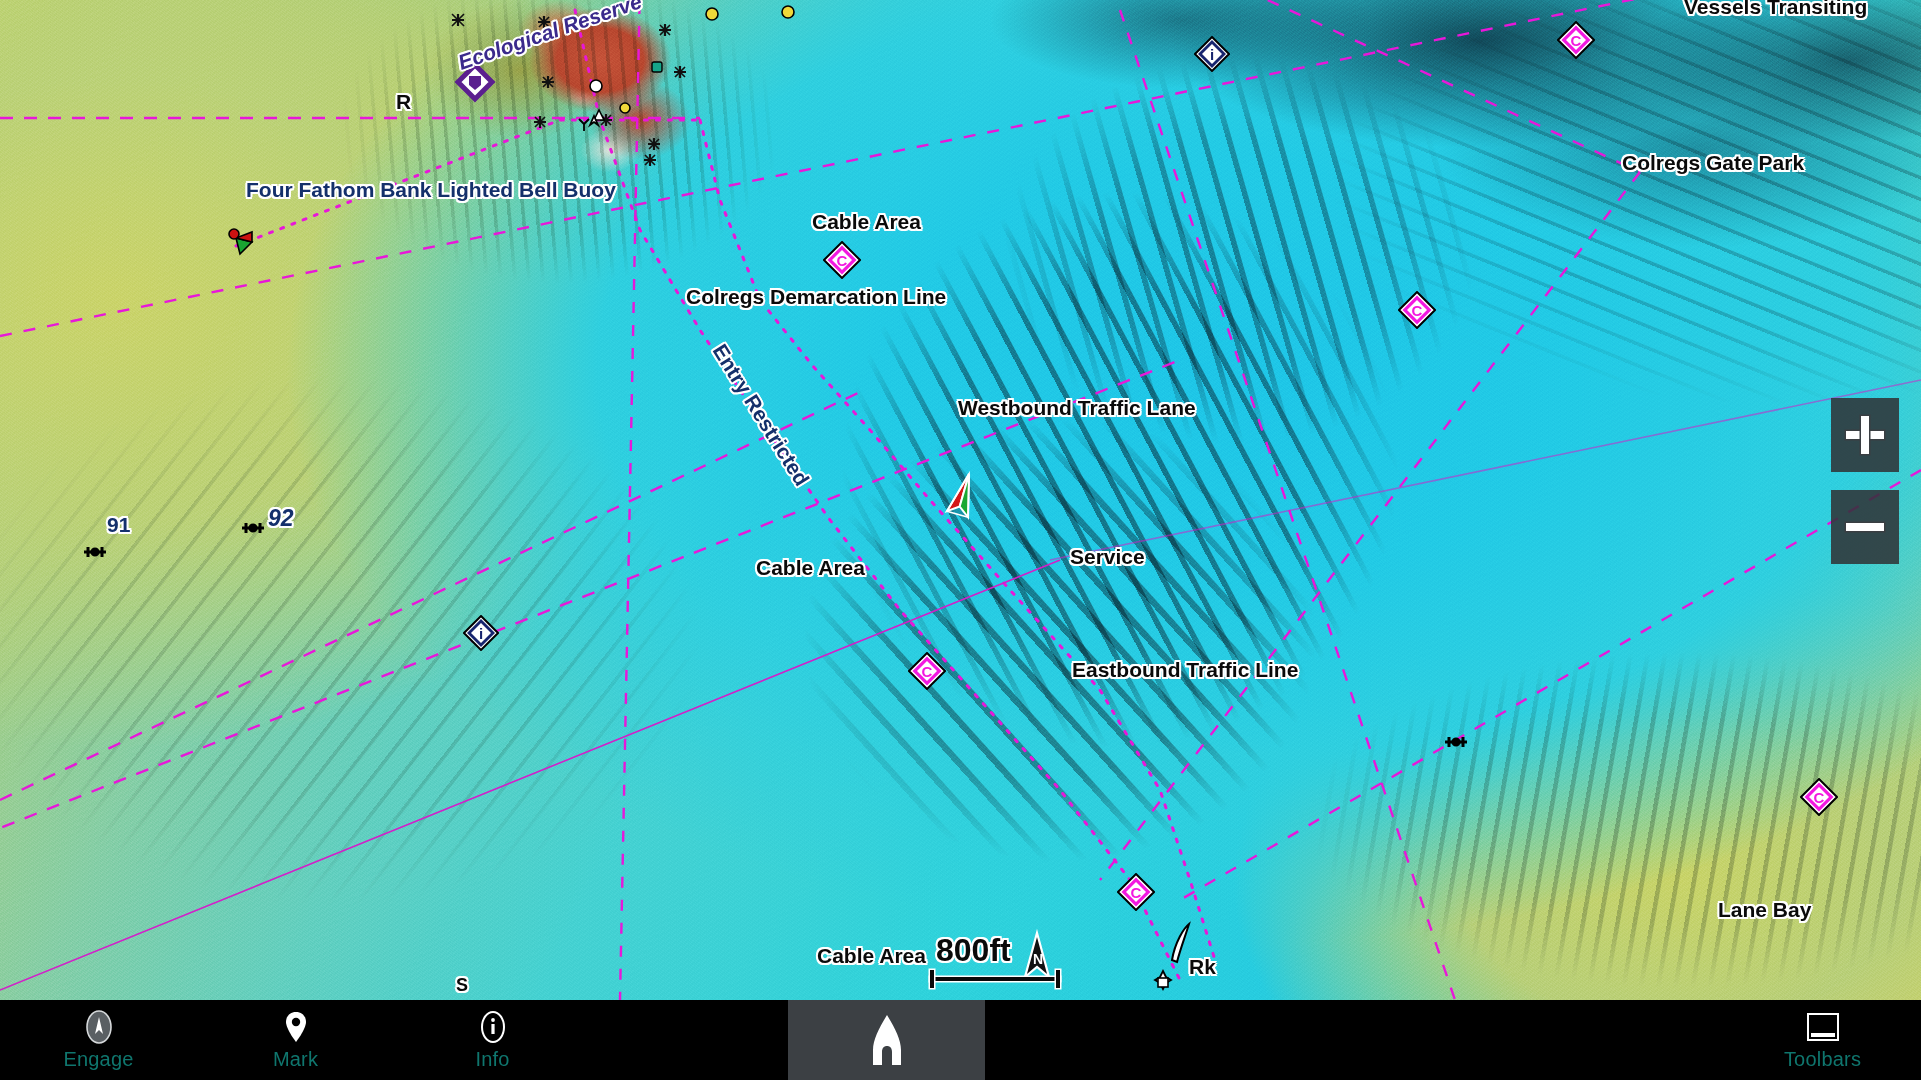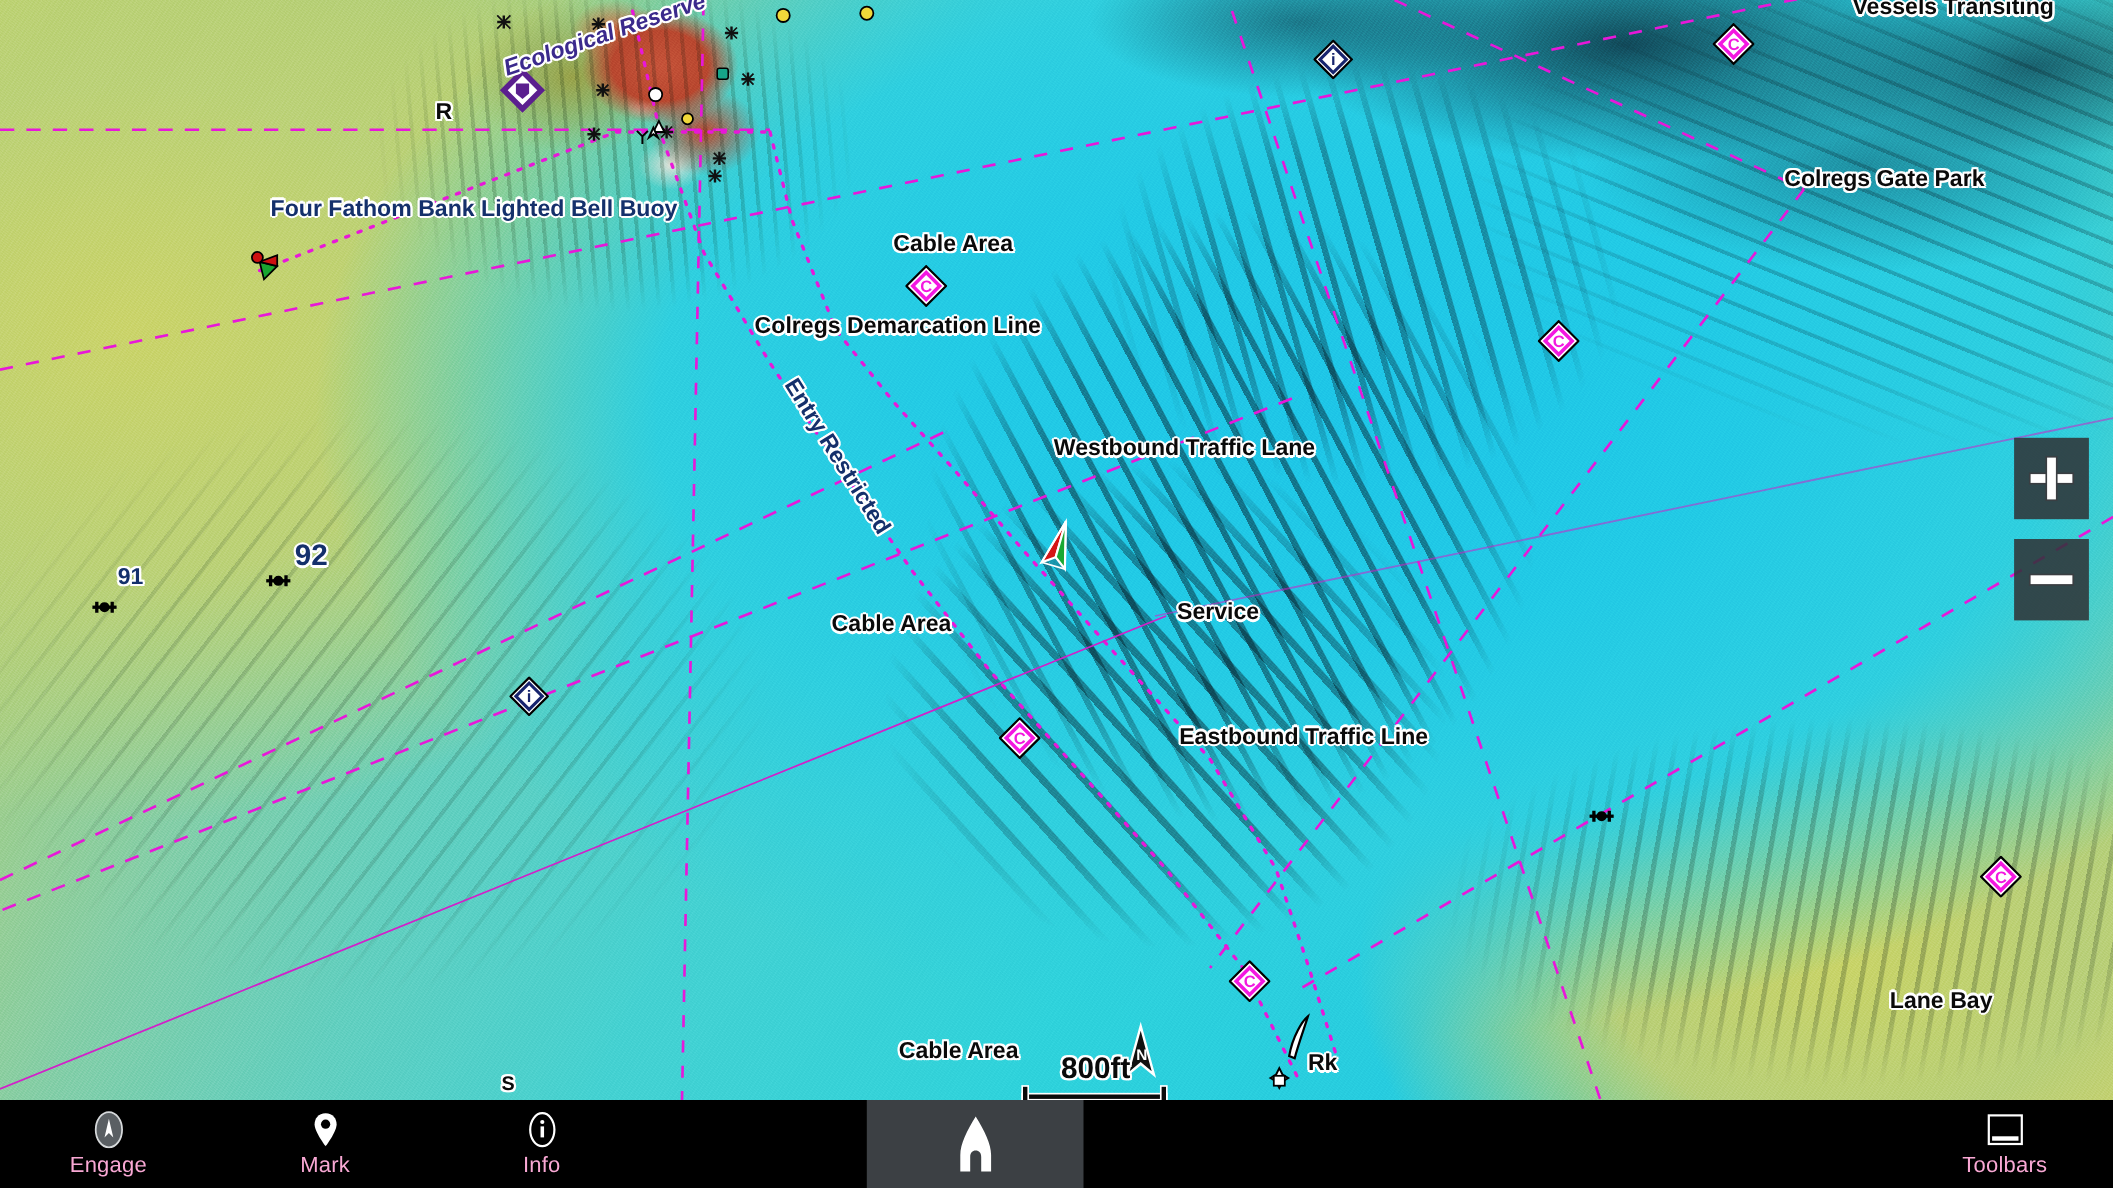--- a/index.html
+++ b/index.html
@@ -119,21 +119,21 @@
   .zbtn .bar{background:#fff;box-shadow:0 0 0 1.5px #3a3e42;}
   .zp-h{width:38px;height:8px;}
   .zp-v{width:8px;height:38px;position:absolute;}
   .zplus{position:relative;width:38px;height:38px;display:flex;align-items:center;justify-content:center;}
 
   
   #bottombar{position:absolute;left:0;bottom:0;width:1921px;height:80px;background:#000;display:flex;align-items:stretch;}
   .bi{flex:0 0 auto;width:197px;display:flex;flex-direction:column;align-items:center;justify-content:center;gap:4px;cursor:pointer;color:#fff;}
   .bi.spacer{cursor:default;}
   .bi-home{width:197px;background:#3c4044;}
-  .bi-lbl{font-size:20px;font-family:"Liberation Sans",sans-serif;color:#f9a8d4;letter-spacing:.2px;}
+  .bi-lbl{font-size:20px;font-family:"Liberation Sans",sans-serif;color:#0f766e;letter-spacing:.2px;}
   .bi-ico{height:34px;display:flex;align-items:center;justify-content:center;}
   #bb-left{display:flex;}
   #bb-right{display:flex;margin-left:auto;}
 </style>
 </head>
 <body>
 
 <div id="app">
 
   <div id="map">
@@ -339,33 +339,33 @@
     <div id="map-labels">
         <div class="lbl lbl-purple" style="left: 455px; top: 52px; font-size: 21px; transform: rotate(-19deg); transform-origin: left top;">Ecological Reserve</div>
         <div class="lbl lbl-black" style="left: 396px; top: 90px; font-size: 21px; transform-origin: left top;">R</div>
         <div class="lbl lbl-dark" style="left: 246px; top: 178px; font-size: 21px; transform-origin: left top;">Four Fathom Bank Lighted Bell Buoy</div>
         <div class="lbl lbl-black" style="left: 812px; top: 210px; font-size: 21px; transform-origin: left top;">Cable Area</div>
         <div class="lbl lbl-black" style="left: 686px; top: 285px; font-size: 21px; transform-origin: left top;">Colregs Demarcation Line</div>
         <div class="lbl lbl-dark" style="left: 728px; top: 340px; font-size: 21px; transform: rotate(58deg); transform-origin: left top;">Entry Restricted</div>
         <div class="lbl lbl-black" style="left: 1684px; top: -5px; font-size: 21px; transform-origin: left top;">Vessels Transiting</div>
         <div class="lbl lbl-black" style="left: 1622px; top: 151px; font-size: 21px; transform-origin: left top;">Colregs Gate Park</div>
         <div class="lbl lbl-black" style="left: 958px; top: 396px; font-size: 21px; transform-origin: left top;">Westbound Traffic Lane</div>
-        <div class="lbl lbl-dark" style="left: 268px; top: 490px; font-size: 27px; transform-origin: left top;">92</div>
+        <div class="lbl lbl-dark" style="left: 268px; top: 505px; font-size: 23px; transform-origin: left top; font-style: italic;">92</div>
         <div class="lbl lbl-dark" style="left: 107px; top: 513px; font-size: 21px; transform-origin: left top;">91</div>
         <div class="lbl lbl-black" style="left: 1070px; top: 545px; font-size: 21px; transform-origin: left top;">Service</div>
         <div class="lbl lbl-black" style="left: 756px; top: 556px; font-size: 21px; transform-origin: left top;">Cable Area</div>
         <div class="lbl lbl-black" style="left: 1072px; top: 658px; font-size: 21px; transform-origin: left top;">Eastbound Traffic Line</div>
         <div class="lbl lbl-black" style="left: 1718px; top: 898px; font-size: 21px; transform-origin: left top;">Lane Bay</div>
         <div class="lbl lbl-black" style="left: 817px; top: 944px; font-size: 21px; transform-origin: left top;">Cable Area</div>
         <div class="lbl lbl-black" style="left: 1189px; top: 955px; font-size: 21px; transform-origin: left top;">Rk</div>
         <div class="lbl lbl-black" style="left: 456px; top: 975px; font-size: 18px; transform-origin: left top;">S</div>
       </div>
 
     <div id="scalebar" style="left:930px;top:932px;">
-      <div class="lbl lbl-black" style="position:static;font-size:27px;text-align:center;width:120px;margin-left:6px;margin-top:24px;">800ft</div>
+      <div class="lbl lbl-black" style="position:static;font-size:32px;width:120px;margin-left:6px;">800ft</div>
       <div class="sb-line" style="width:130px;margin-top:8px;"></div>
     </div>
 
     <div id="zoomctl">
       <div class="zbtn">
         <div class="zplus">
           <div class="bar zp-h"></div>
           <div class="bar zp-v" style="left:15px;top:0;"></div>
         </div>
       </div>

